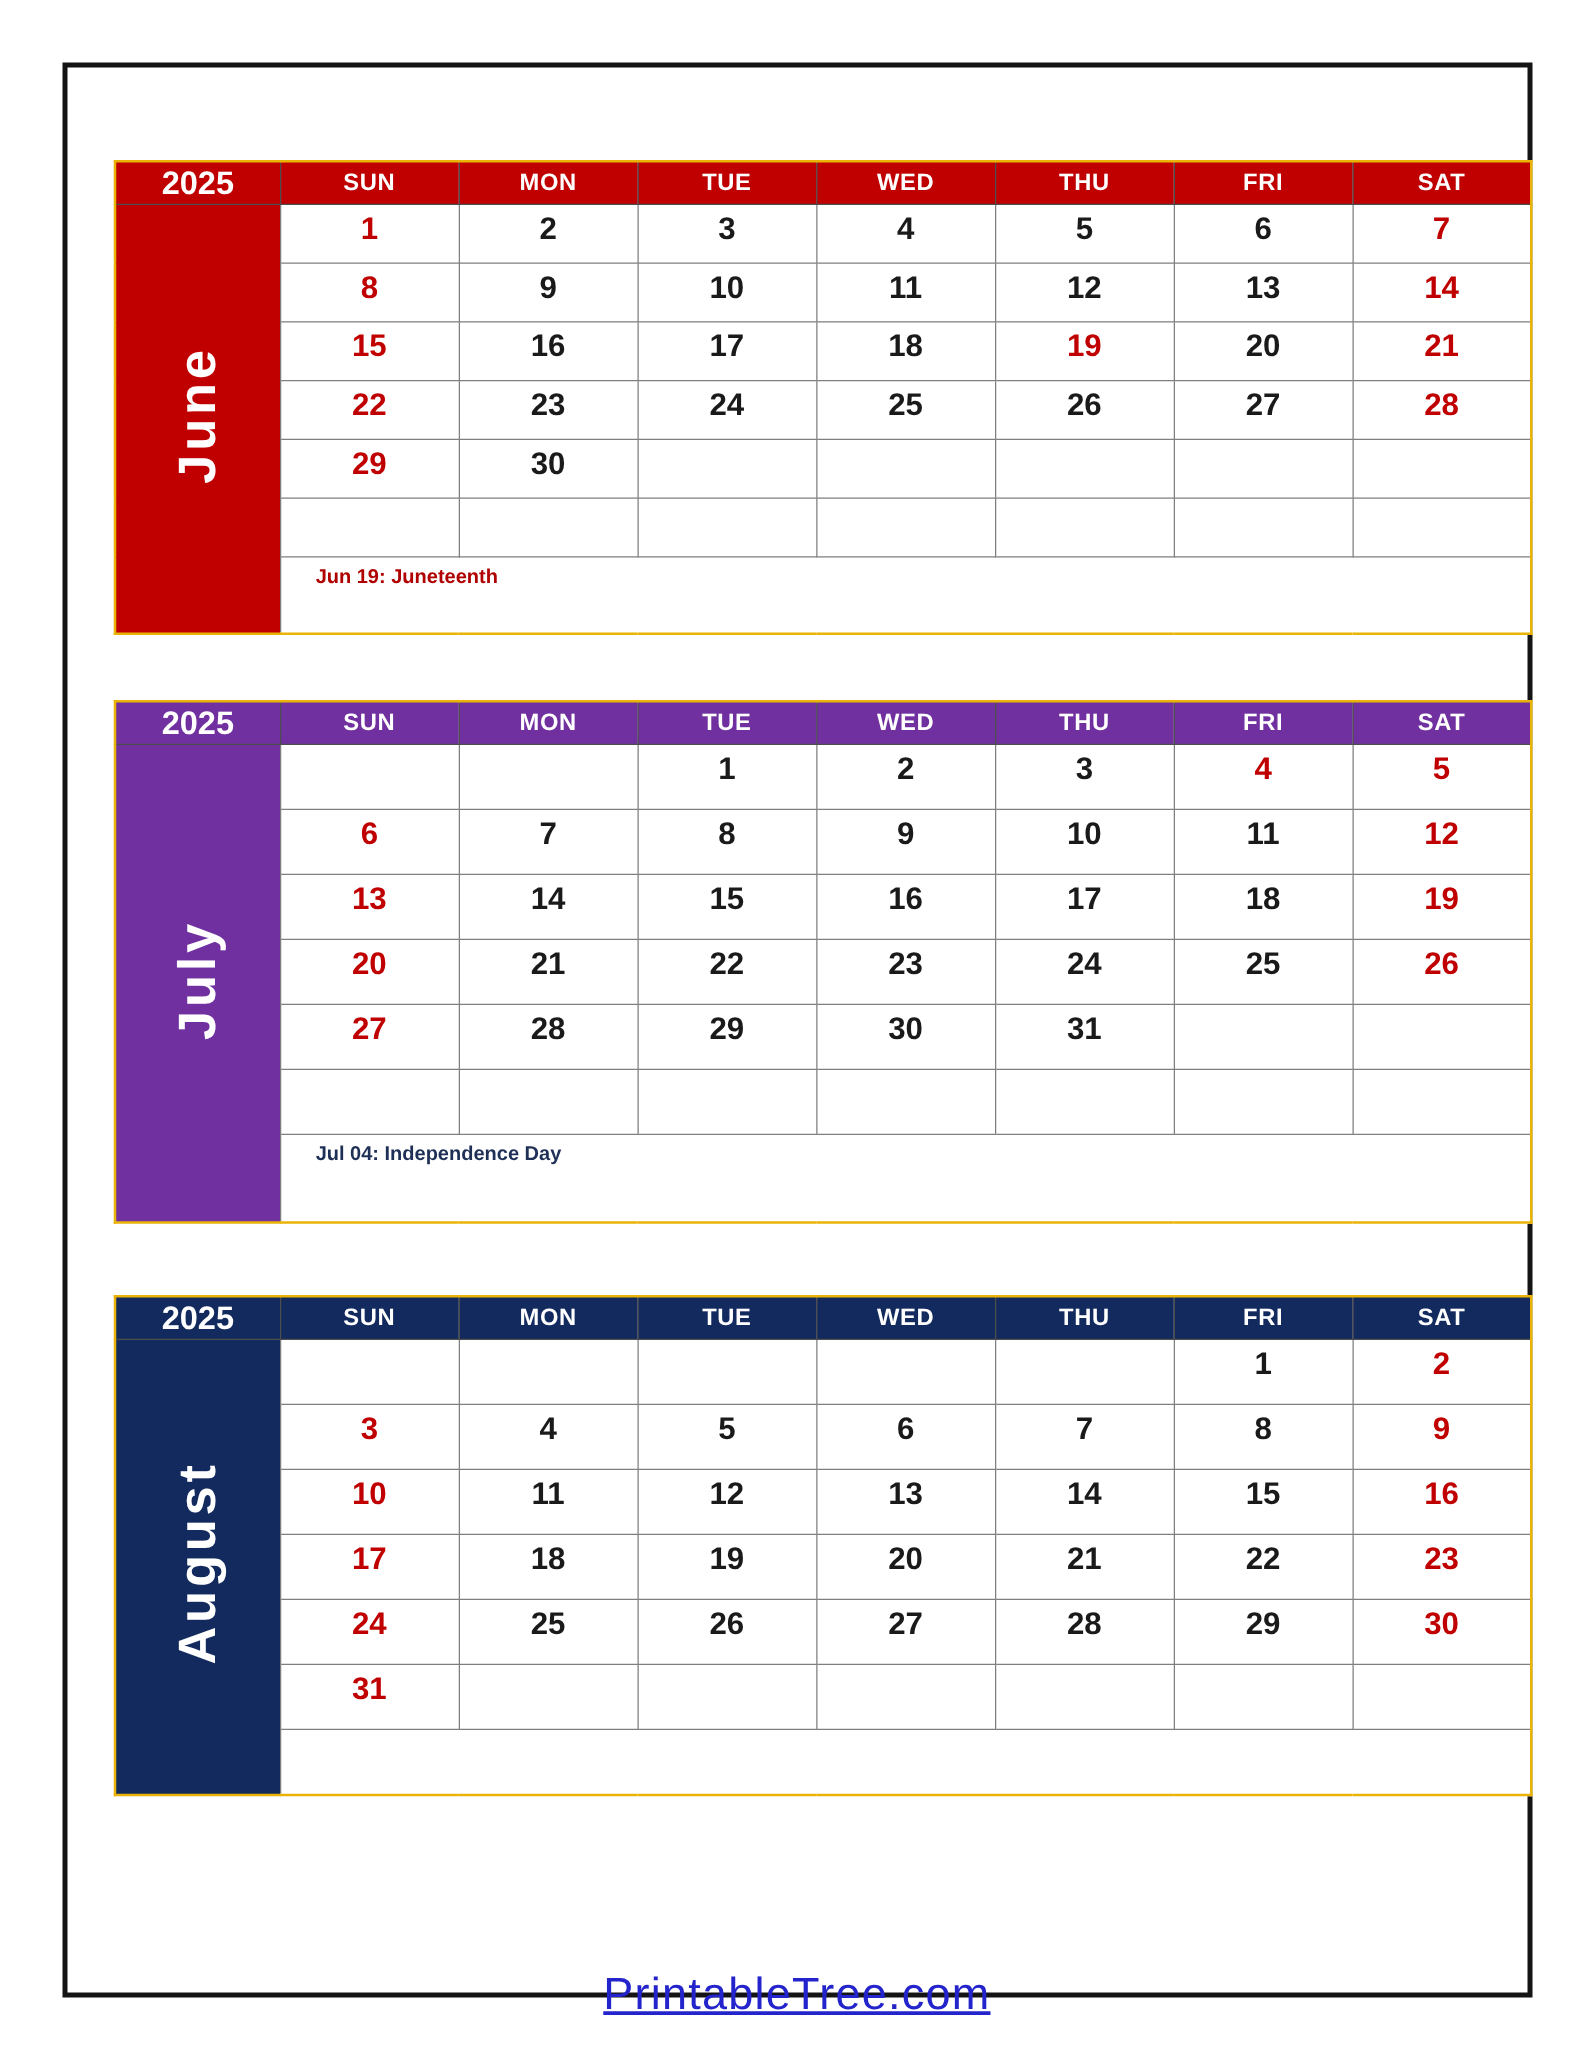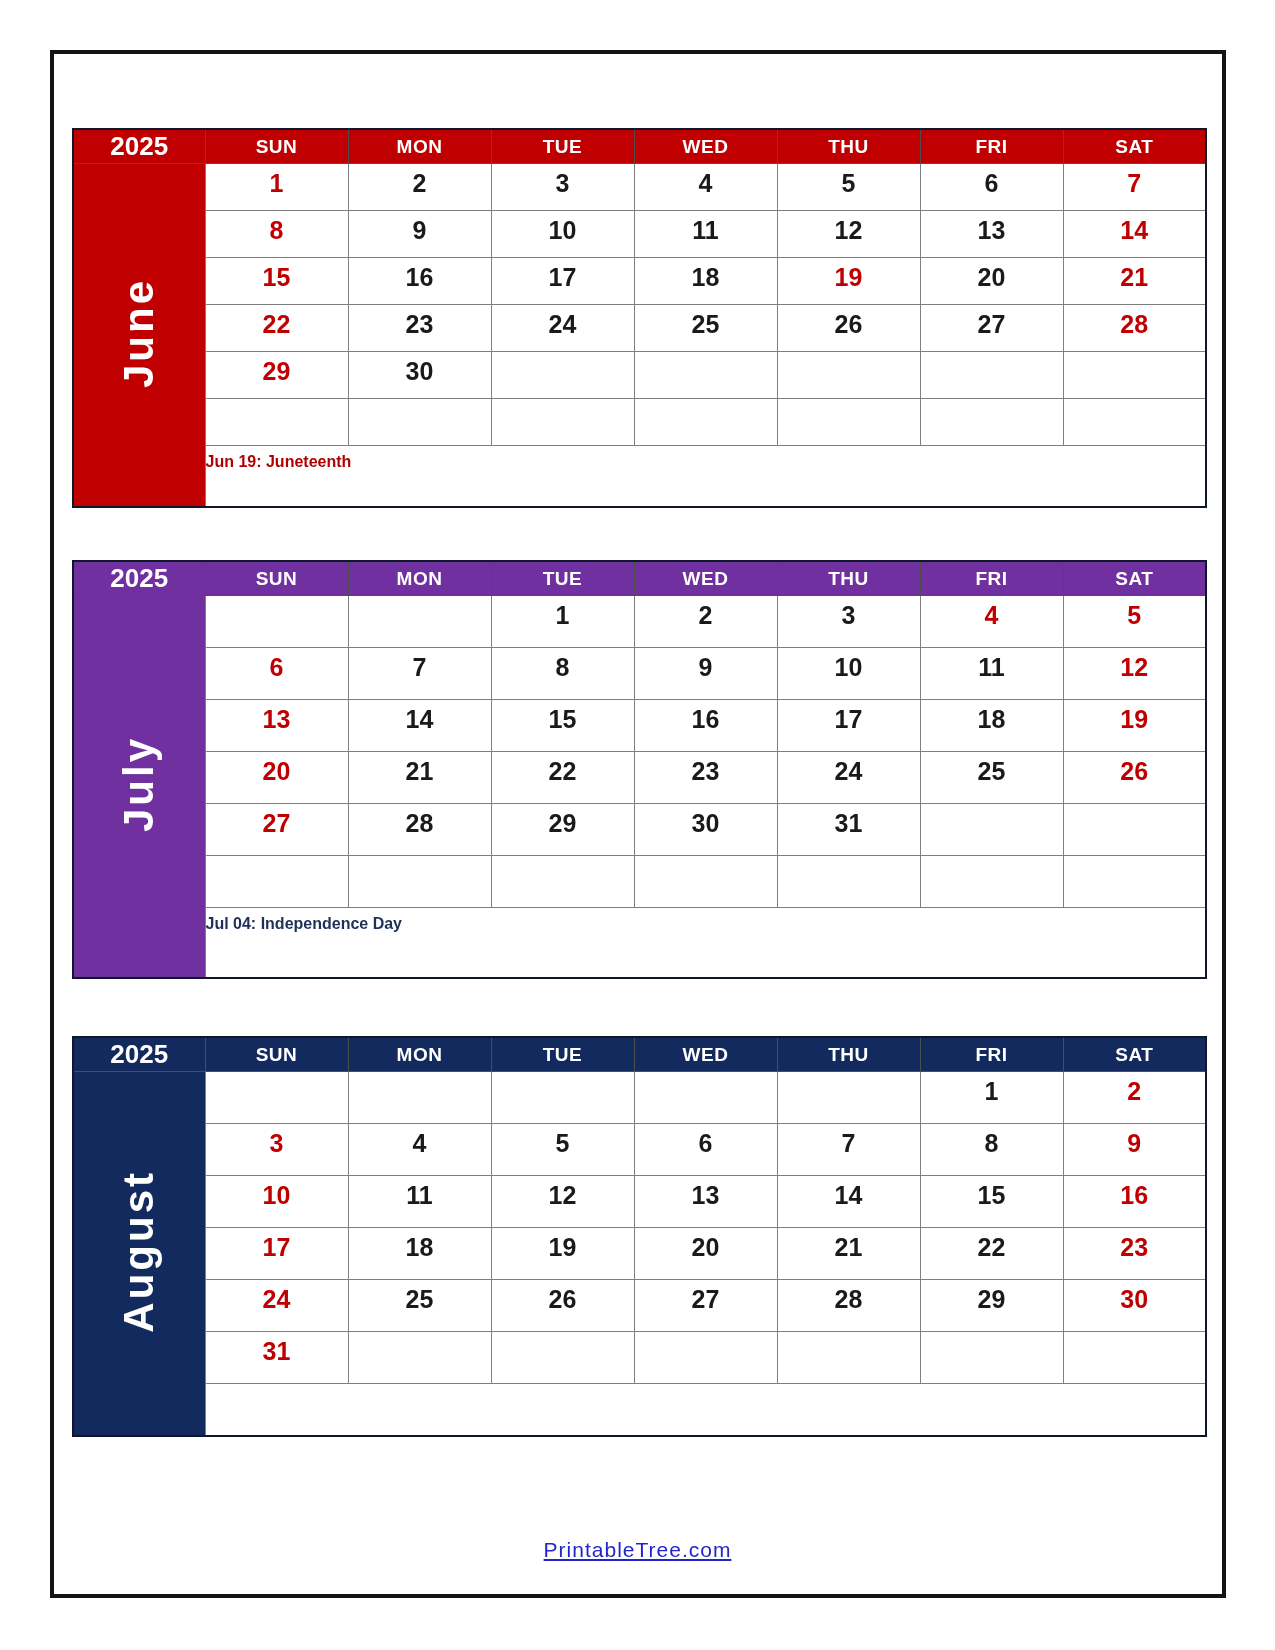--- a/index.html
+++ b/index.html
@@ -5,23 +5,23 @@
   html,body{margin:0;padding:0;background:#ffffff;}
   body{
     width:1275px;height:1650px;position:relative;overflow:hidden;
     font-family:"Liberation Sans","DejaVu Sans",sans-serif;
   }
   .frame{
     position:absolute;left:50px;top:50px;width:1176px;height:1548px;
     border:4px solid #141414;box-sizing:border-box;pointer-events:none;
   }
   .month-table{
-    position:absolute;left:72px;width:1133px;
+    position:absolute;left:91px;width:1133px;
     border-collapse:collapse;table-layout:fixed;
-    border:2px solid #0f172a;background:#ffffff;
+    border:2px solid #eab308;background:#ffffff;
   }
   .m0{top:128px;} .m1{top:560px;} .m2{top:1036px;}
   .month-table col.col-side{width:132px;}
   .month-table col.col-day{width:143px;}
   .month-table td{border:1px solid #7f7f7f;box-sizing:border-box;}
   .header-row{height:33px;}
   .header-row td{border-color:#4d4d4d;}
   .m0 .date-row{height:47px;}
   .m1 .date-row{height:52px;}
   .m2 .date-row{height:52px;}
@@ -38,26 +38,26 @@
   .side-cell{text-align:center;vertical-align:middle;}
   .side-label{
     display:inline-block;writing-mode:vertical-rl;transform:rotate(180deg);
     color:#ffffff;font-weight:bold;font-size:42px;letter-spacing:3px;white-space:nowrap;
   }
   .date-cell{
     text-align:center;vertical-align:top;padding-top:5px;
     font-weight:bold;font-size:25px;color:#1a1a1a;
   }
   .note-cell{
-    text-align:left;vertical-align:top;padding:7px 0 0 0;
+    text-align:left;vertical-align:top;padding:7px 0 0 28px;
     font-weight:bold;font-size:16px;
   }
   .footer-link{
-    position:absolute;left:50%;top:1538px;transform:translateX(-50%);
-    font-size:21px;color:#2424cc;text-decoration:underline;cursor:pointer;
+    position:absolute;left:50%;top:1574px;transform:translateX(-50%);
+    font-size:36px;color:#2424cc;text-decoration:underline;cursor:pointer;
     letter-spacing:1px;
   }
 </style>
 </head>
 <body>
 
 <div class="page">
   <div class="frame"></div>
   <div id="months-root">
       <table class="month-table m0">

